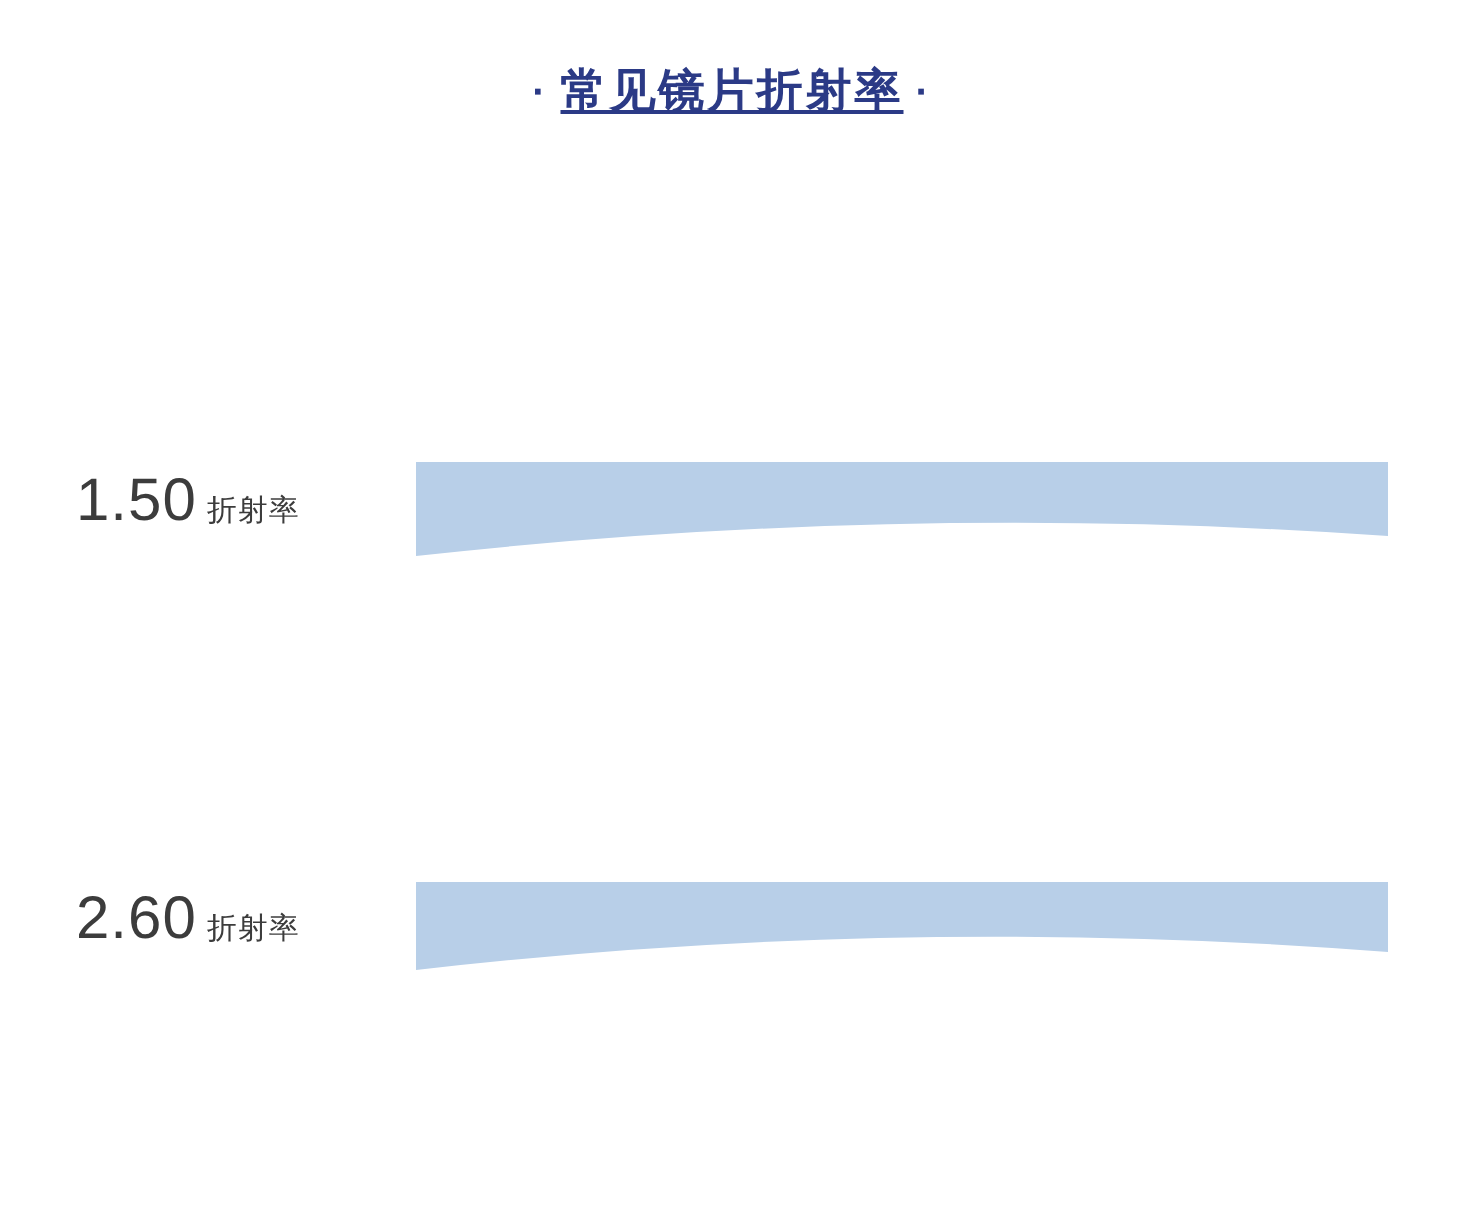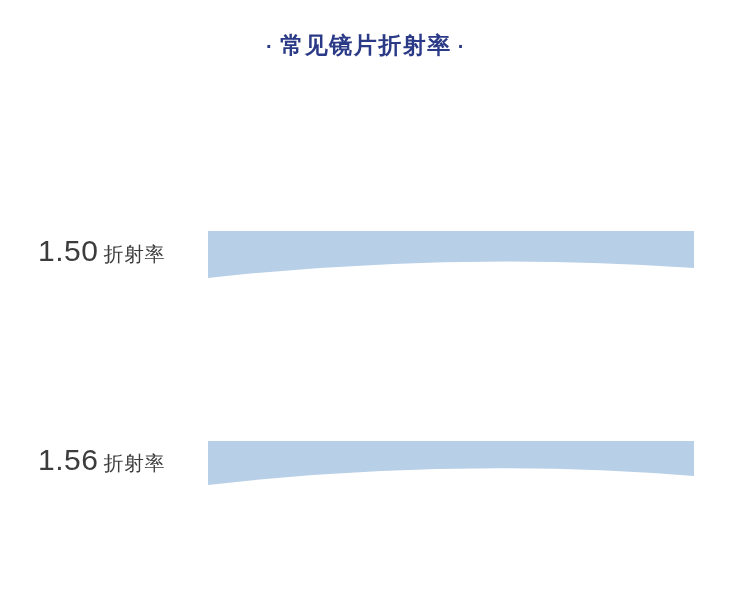--- a/index.html
+++ b/index.html
@@ -40,20 +40,21 @@
     font-family: "Liberation Sans", "DejaVu Sans", sans-serif;
   }
   .title .dot {
     font-size: 20px;
     font-weight: bold;
     color: #2b3a86;
     vertical-align: middle;
   }
   .title .title-text {
     padding: 0 6px;
+    text-decoration: underline;
   }
 
   
   .rows {
     position: absolute;
     top: 0;
     left: 0;
     width: 732px;
     height: 606px;
   }
@@ -73,21 +74,21 @@
     color: #3c3c3c;
     white-space: nowrap;
     font-family: "Liberation Sans", "DejaVu Sans", sans-serif;
     letter-spacing: 0.5px;
   }
   .row-label .ri-value {
     font-size: 30px;
     color: #3c3c3c;
   }
   .row-label .ri-unit {
-    font-size: 20px;
+    font-size: 15px;
     color: #3c3c3c;
     padding-left: 5px;
   }
 
   .lens-shape {
     position: absolute;
     left: 208px;
     width: 486px;
     height: 70px;
   }
@@ -128,21 +129,21 @@
       </div>
       <div class="lens-shape">
         <svg viewBox="0 0 486 70" preserveAspectRatio="none">
           <path d="M 0 1 L 486 1 L 486 38 Q 243 21 0 48 Z" fill="#b8cfe8"></path>
         </svg>
       </div>
     </div>
 
     <div class="lens-row row-1">
       <div class="row-label" style="color: rgb(60, 60, 60);">
-        <span class="ri-value" style="color: rgb(60, 60, 60);">1.56</span><span class="ri-unit" style="color: rgb(60, 60, 60);">折射率</span>
+        <span class="ri-value" style="color: rgb(60, 60, 60);">2.60</span><span class="ri-unit" style="color: rgb(60, 60, 60);">折射率</span>
       </div>
       <div class="lens-shape">
         <svg viewBox="0 0 486 70" preserveAspectRatio="none">
           <path d="M 0 1 L 486 1 L 486 36 Q 243 17 0 45 Z" fill="#b8cfe8"></path>
         </svg>
       </div>
     </div>
 
     <div class="lens-row row-2">
       

